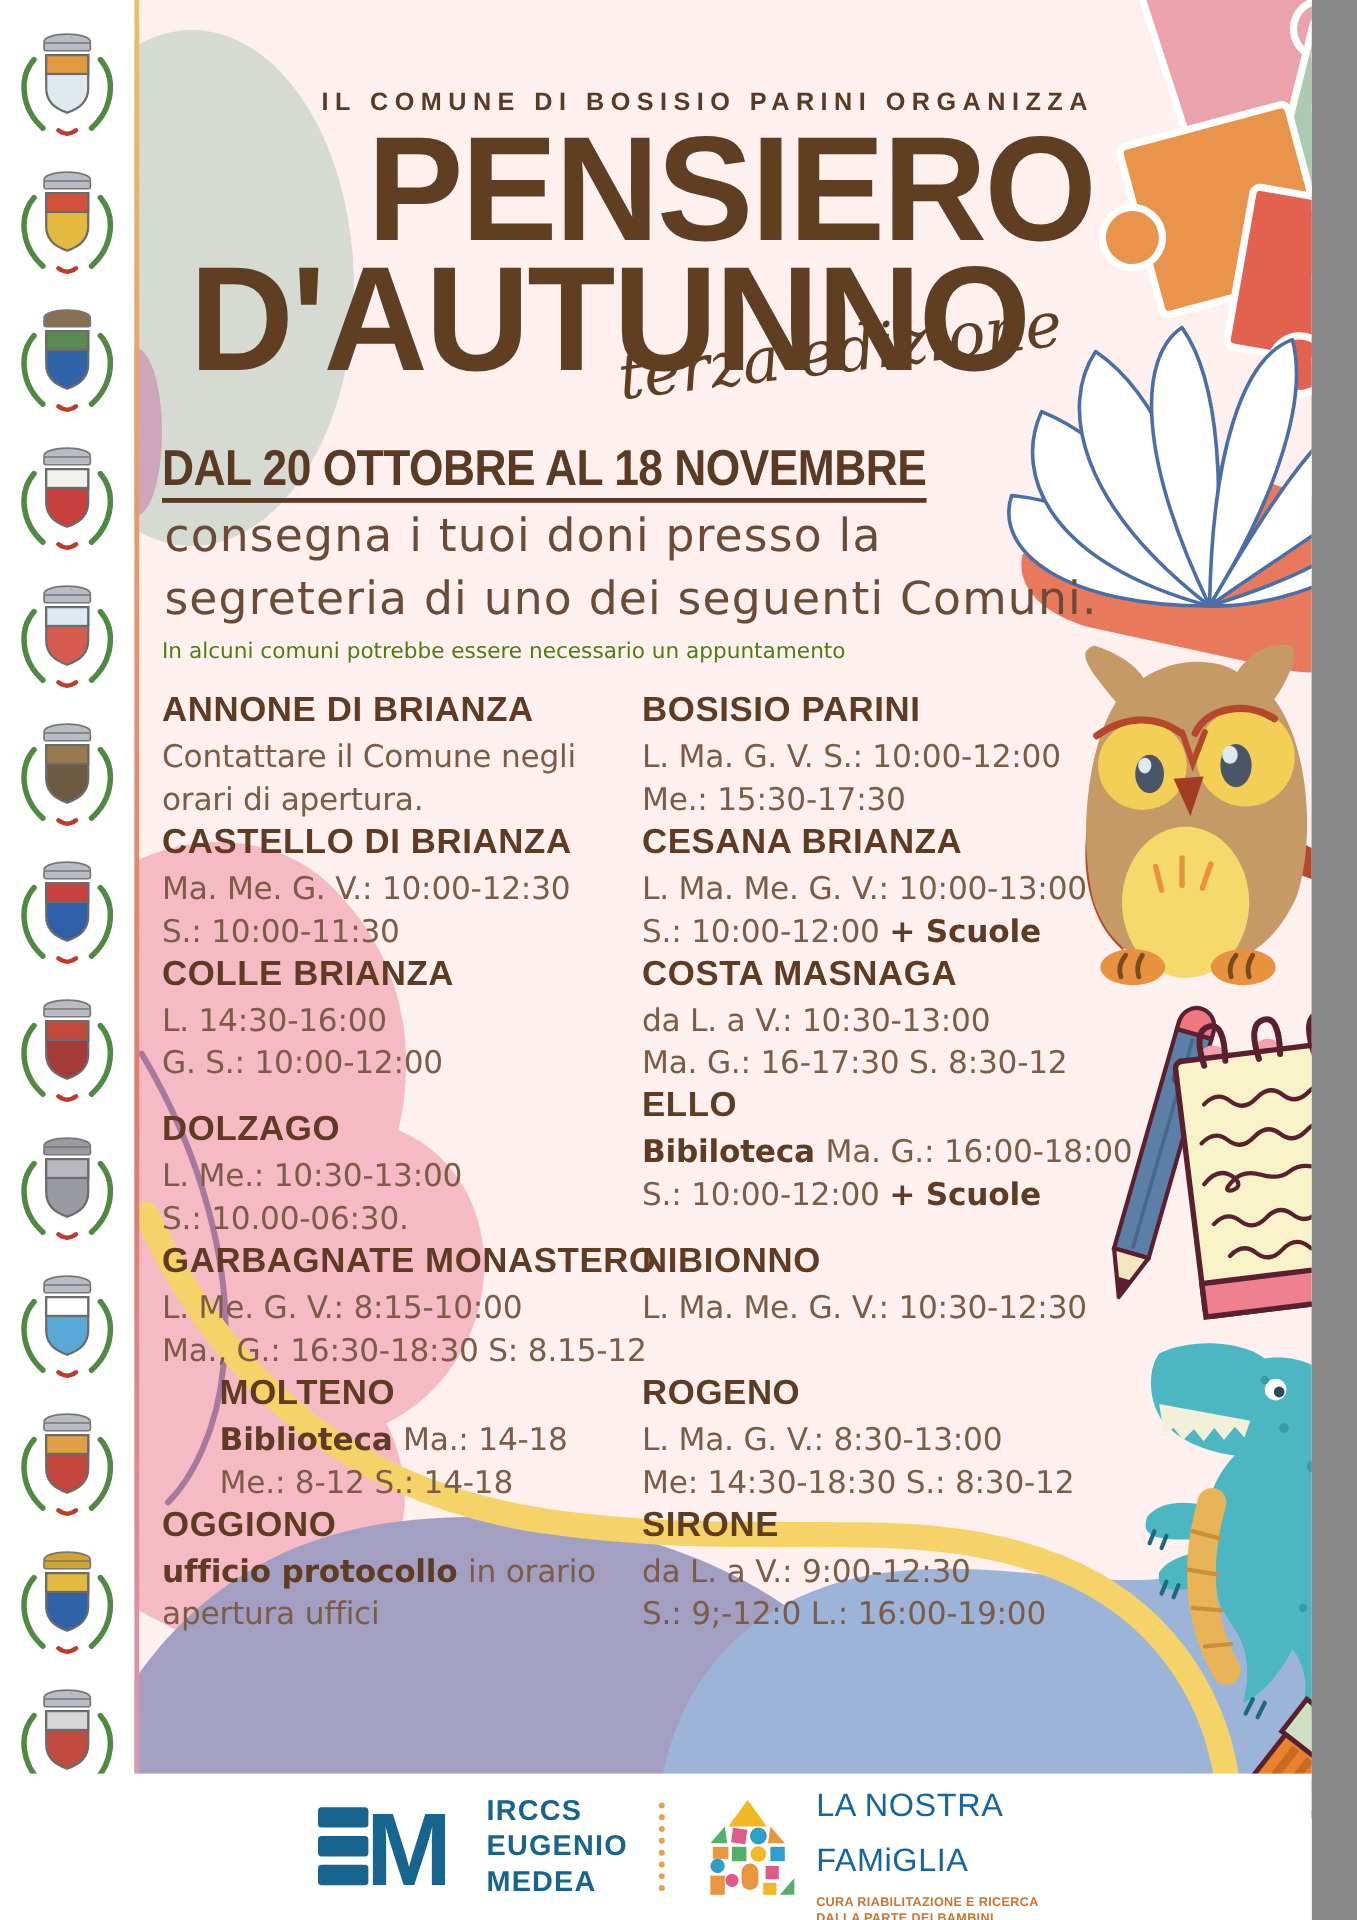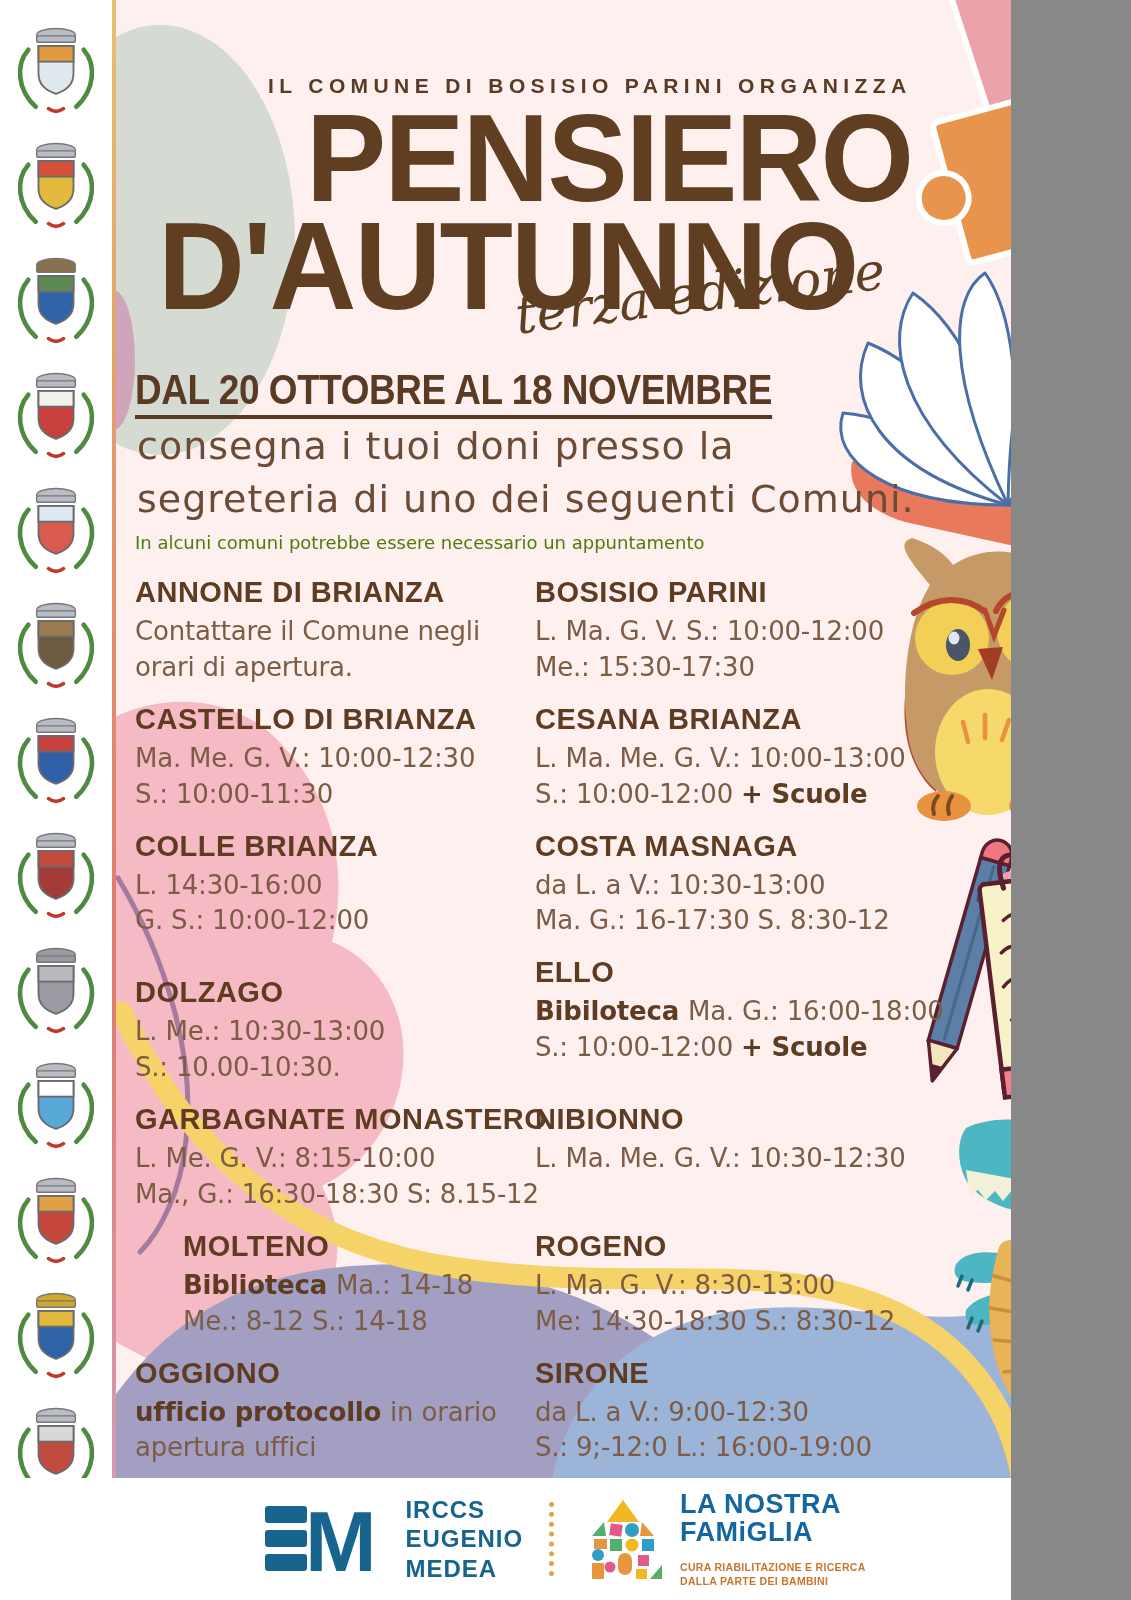--- a/index.html
+++ b/index.html
@@ -1,17 +1,17 @@
 <!DOCTYPE html>
 <html style="--background: #fdf0ef; --title_brown: #5f3e21; --heading_brown: #5e3b21; --text_brown: #7d5c45; --pink_blob: #f6bac5; --sage_blob: #d5dad3; --lavender_blob: #a29fc3; --blue_blob: #9db4d9; --yellow_accent: #f5d368; --footer_blue: #17658f; --footer_navy: #1565a0; --tagline_orange: #c9752f;"><head>
 <meta charset="utf-8">
 <style>
   html,body{margin:0;padding:0;background:#888;}
   .poster{
-    position:relative; width:1011px; height:1600px; overflow:hidden;
+    position:relative; width:1093px; height:1600px; overflow:hidden;
     background:var(--background,#fdf0ef);
     font-family:"DejaVu Sans",sans-serif;
   }
   .layer{position:absolute;left:0;top:0;width:1131px;height:1600px;pointer-events:none;}
   #deco-layer{z-index:1;}
   #crest-strip{
     position:absolute;left:0;top:0;width:112px;height:1600px;background:#ffffff;z-index:2;
     display:flex;flex-direction:column;align-items:center;justify-content:flex-start;
     padding-top:22px;box-sizing:border-box;gap:17px;
   }
@@ -42,38 +42,38 @@
     position:absolute;left:135px;top:366px;display:inline-block;
     font-family:"Liberation Sans",sans-serif;font-weight:800;font-size:42px;letter-spacing:-0.5px;
     color:#5a3a22;border-bottom:4px solid #5a3a22;padding-bottom:1px;
     transform:scaleX(0.88);transform-origin:left top;white-space:nowrap;
   }
   .intro1{position:absolute;left:137px;top:424px;font-size:38px;color:#6b4a36;letter-spacing:1px;white-space:nowrap;}
   .intro2{position:absolute;left:137px;top:477px;font-size:38px;color:#6b4a36;letter-spacing:1px;white-space:nowrap;}
   .note{position:absolute;left:135px;top:532px;font-size:18px;color:#4d7c0f;white-space:nowrap;}
   #comuni-grid{
     position:absolute;left:135px;top:576px;width:812px;
-    display:grid;grid-template-columns:400px 1fr;row-gap:17px;
+    display:grid;grid-template-columns:400px 1fr;
   }
   .entry{min-height:96px;}
   .entry-name{
     font-family:"Liberation Sans",sans-serif;font-weight:bold;font-size:29px;
     color:var(--heading_brown,#5e3b21);letter-spacing:0.5px;margin-bottom:5px;white-space:nowrap;
   }
   .entry-line{font-size:26px;line-height:1.38;color:var(--text_brown,#7d5c45);white-space:nowrap;letter-spacing:-0.2px;}
   .seg-bold{font-weight:bold;color:var(--heading_brown,#5e3b21);}
   #footer{
     position:absolute;left:0;top:1478px;width:1131px;height:122px;background:#ffffff;z-index:4;
     display:flex;align-items:center;justify-content:center;gap:26px;
   }
   .em-text{font-family:"Liberation Sans",sans-serif;font-weight:bold;font-size:24px;
     color:var(--footer_blue,#17658f);line-height:1.22;letter-spacing:1px;}
   .dotted-divider{height:74px;border-left:5px dotted #e8a04a;}
-  .lnf-name{font-family:"Liberation Sans",sans-serif;font-weight:700;font-size:27px;
-    color:var(--footer_navy,#1565a0);line-height:1.05;letter-spacing:0.5px;}
+  .lnf-name{font-family:"Liberation Sans",sans-serif;font-weight:400;font-size:27px;
+    color:var(--footer_navy,#1565a0);line-height:1.05;letter-spacing:0.5px;margin-top:18px;}
   .lnf-tagline{font-family:"Liberation Sans",sans-serif;font-weight:bold;font-size:10.5px;
     color:var(--tagline_orange,#c9752f);line-height:1.3;letter-spacing:0.3px;margin-top:15px;}
   .logo-group{display:flex;align-items:center;gap:14px;}
 </style>
 </head>
 <body>
 
 <div class="poster">
 
   <svg id="deco-layer" class="layer" viewBox="0 0 1131 1600">
@@ -390,21 +390,21 @@
           <div class="entry-line"><span>S.: 10:00-11:30</span></div>
         </div>
         <div class="entry" style="grid-area: 3 / 1;">
           <div class="entry-name">COLLE BRIANZA</div>
           <div class="entry-line"><span>L. 14:30-16:00</span></div>
           <div class="entry-line"><span>G. S.: 10:00-12:00</span></div>
         </div>
         <div class="entry" style="grid-area: 4 / 1; margin-top: 20px;">
           <div class="entry-name">DOLZAGO</div>
           <div class="entry-line"><span>L. Me.: 10:30-13:00</span></div>
-          <div class="entry-line"><span>S.: 10.00-10:30.</span></div>
+          <div class="entry-line"><span>S.: 10.00-06:30.</span></div>
         </div>
         <div class="entry" style="grid-area: 5 / 1;">
           <div class="entry-name">GARBAGNATE MONASTERO</div>
           <div class="entry-line"><span>L. Me. G. V.: 8:15-10:00</span></div>
           <div class="entry-line"><span>Ma., G.: 16:30-18:30 S: 8.15-12</span></div>
         </div>
         <div class="entry" style="grid-area: 6 / 1; margin-left: 48px;">
           <div class="entry-name">MOLTENO</div>
           <div class="entry-line"><span class="seg-bold">Biblioteca </span><span>Ma.: 14-18</span></div>
           <div class="entry-line"><span>Me.: 8-12 S.: 14-18</span></div>

